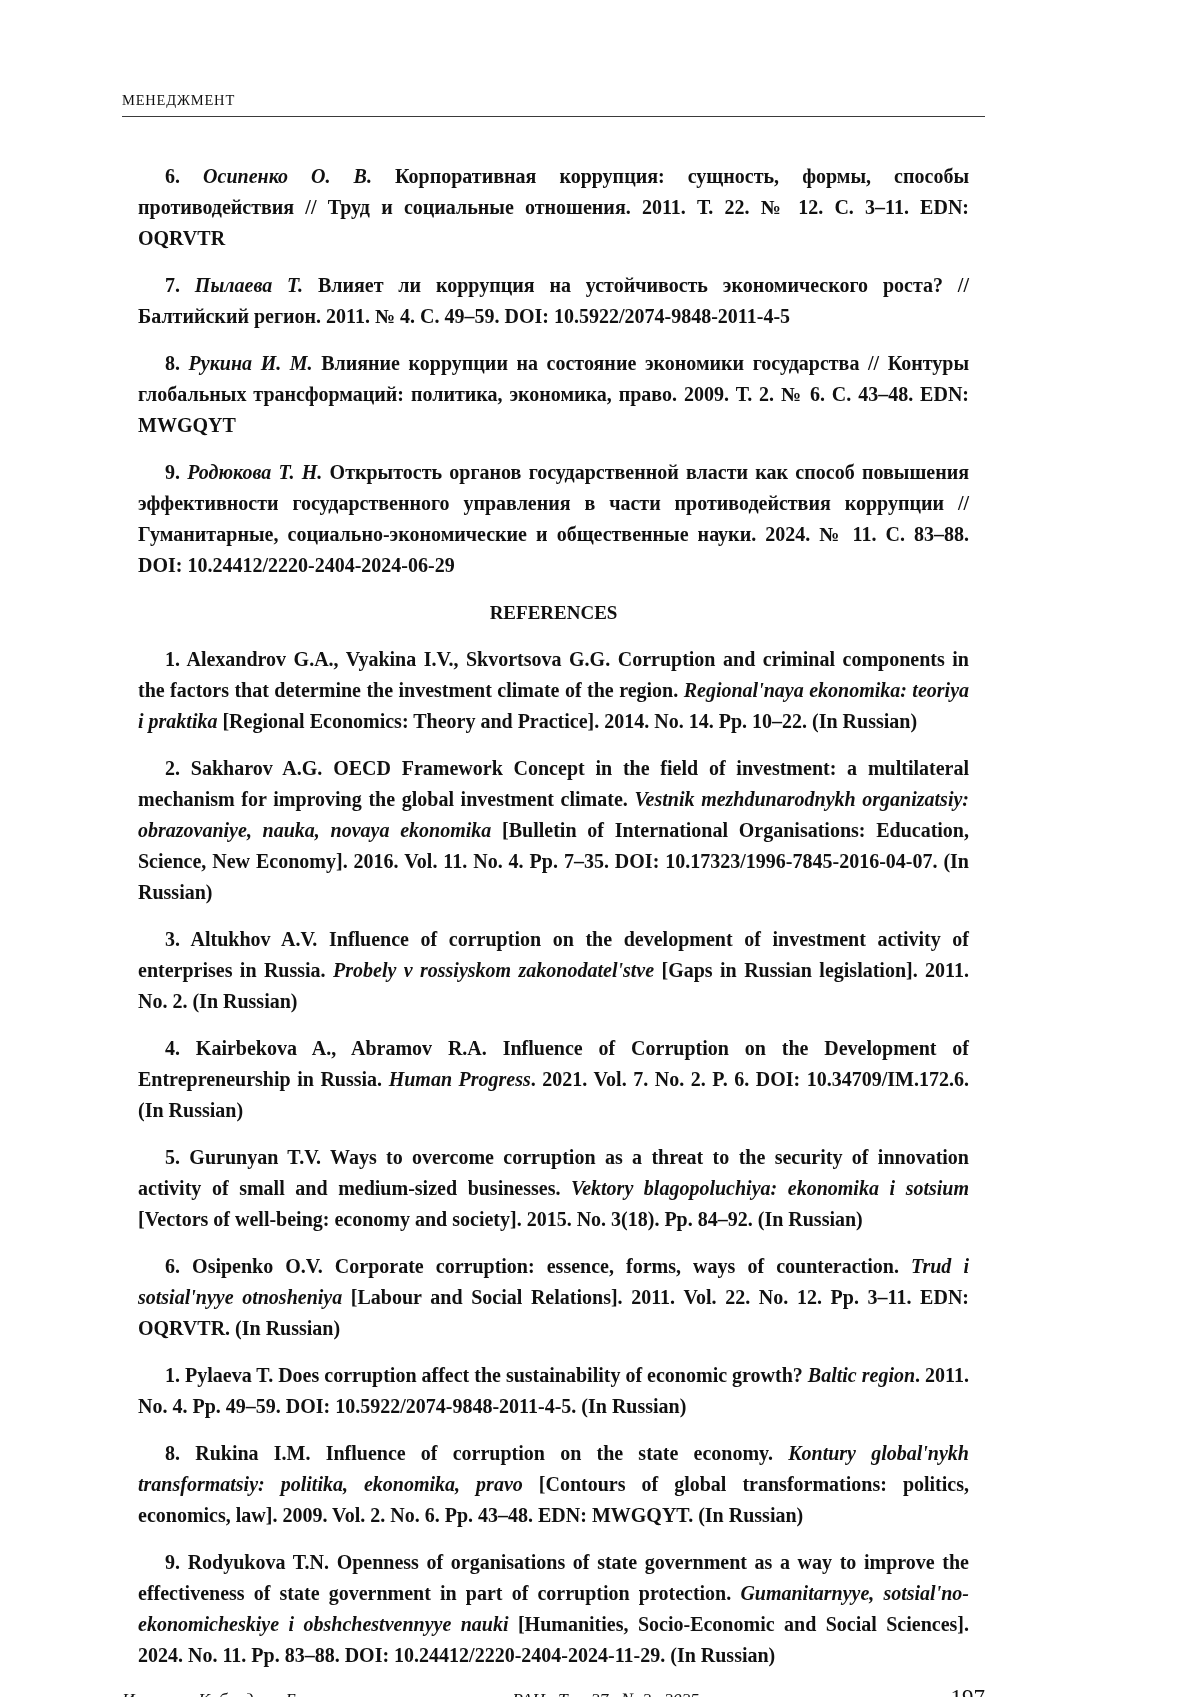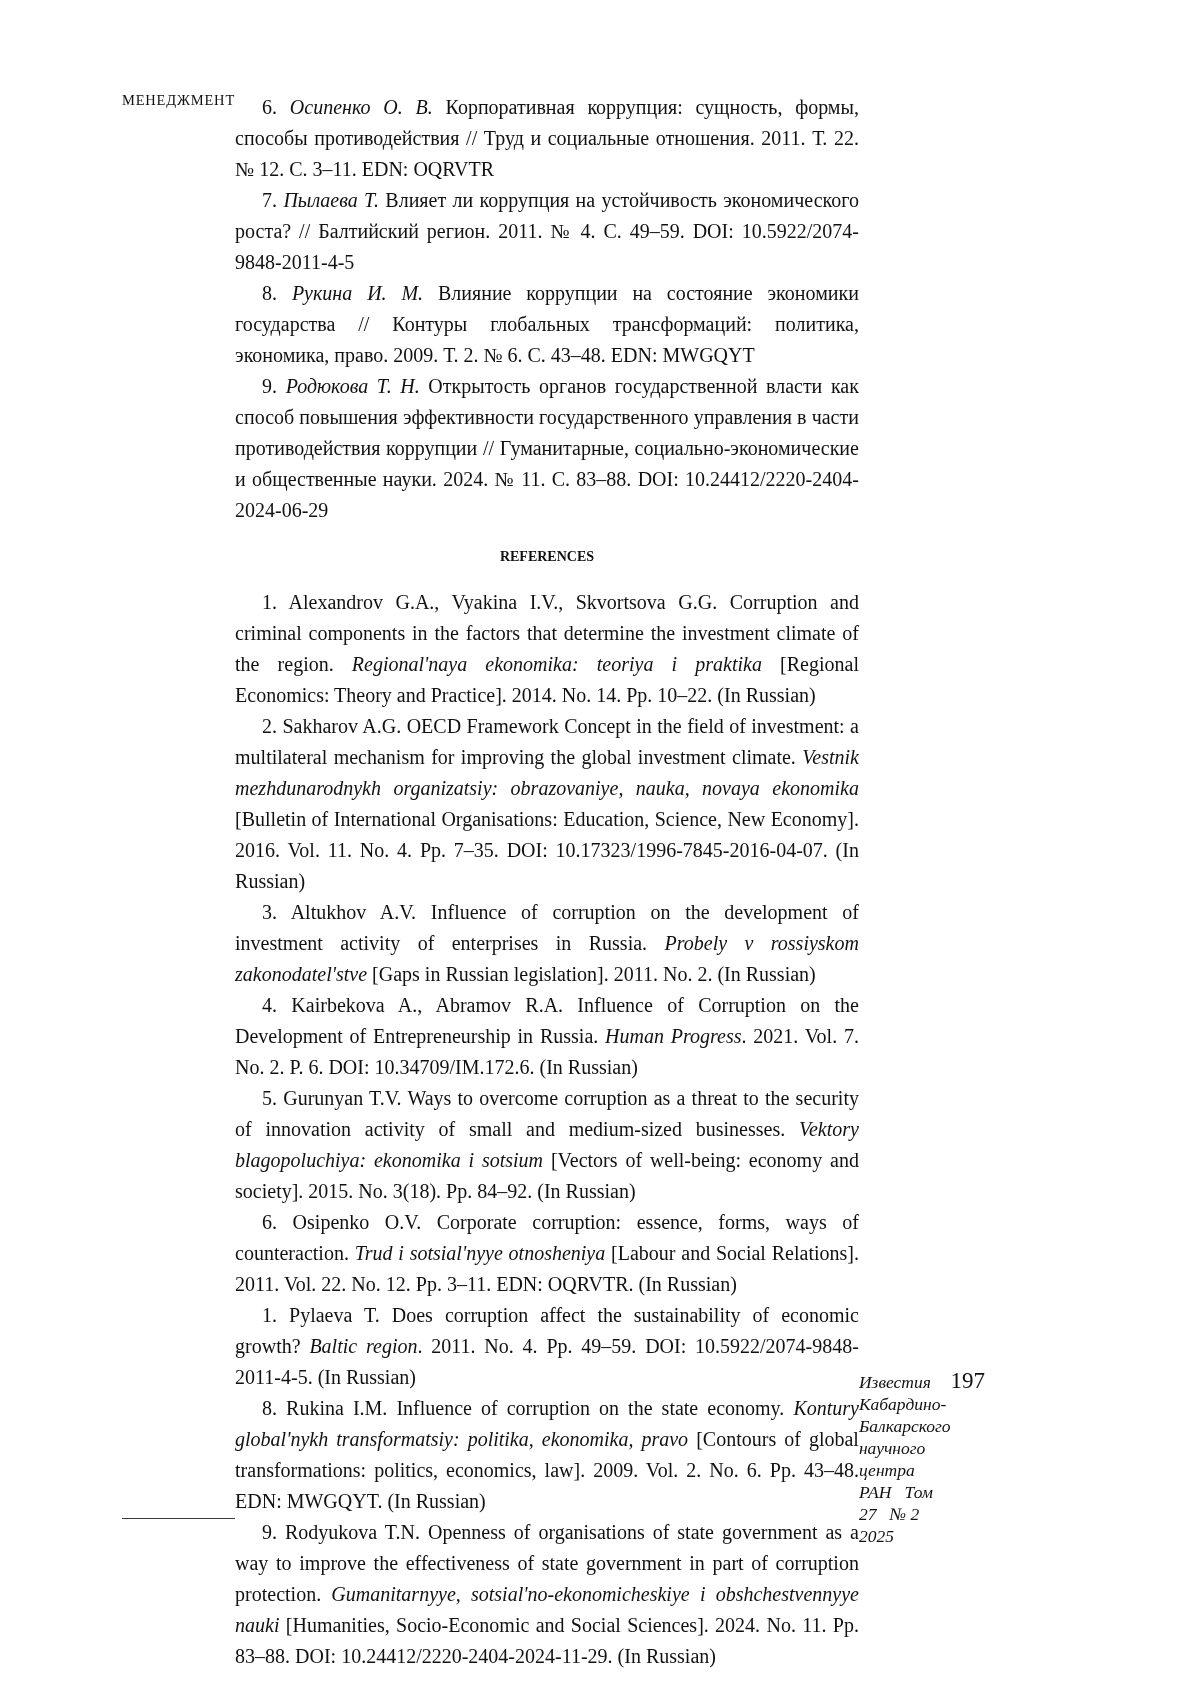--- a/index.html
+++ b/index.html
@@ -11,42 +11,43 @@
     position: relative;
     width: 1200px;
     height: 1697px;
     margin: 0 auto;
     background: #ffffff;
     box-sizing: border-box;
     padding: 92px 215px 150px 122px;
     font-family: "Liberation Serif", "DejaVu Serif", serif;
     color: #111111;
     display: flex;
-    flex-direction: row;
+    flex-direction: column;
   }
   .running-head {
     font-size: 14.5px;
     letter-spacing: 0.8px;
     padding-bottom: 7px;
     border-bottom: 1.5px solid #3a3a3a;
     margin-bottom: 28px;
   }
   .content {
     font-size: 20px;
     line-height: 31px;
   }
   .ref {
-    margin: 0;
+    margin: 16px;
     text-align: justify;
     text-indent: 27px;
+    font-weight: bold;
   }
   .seg { font-style: normal; }
   .seg.it { font-style: italic; }
   .refs-heading {
-    font-size: 14px;
+    font-size: 19px;
     font-weight: bold;
     text-align: center;
     margin: 15px 0 15px 0;
     line-height: 31px;
   }
   .page-footer {
     margin-top: auto;
     display: flex;
     justify-content: space-between;
     align-items: baseline;

